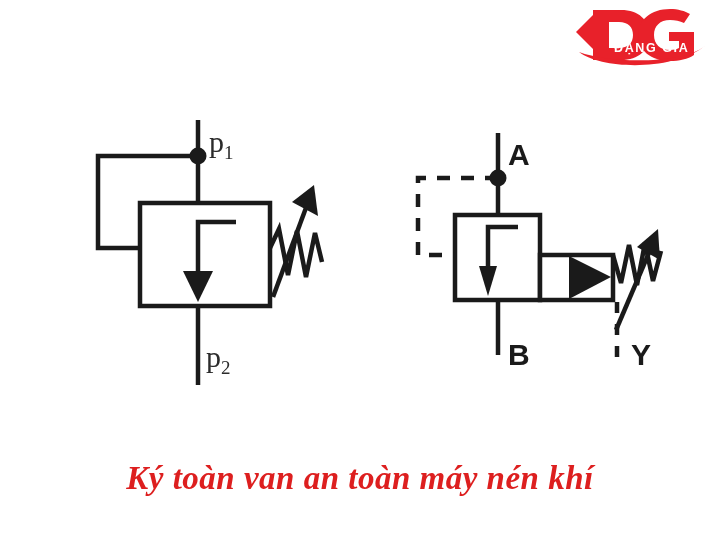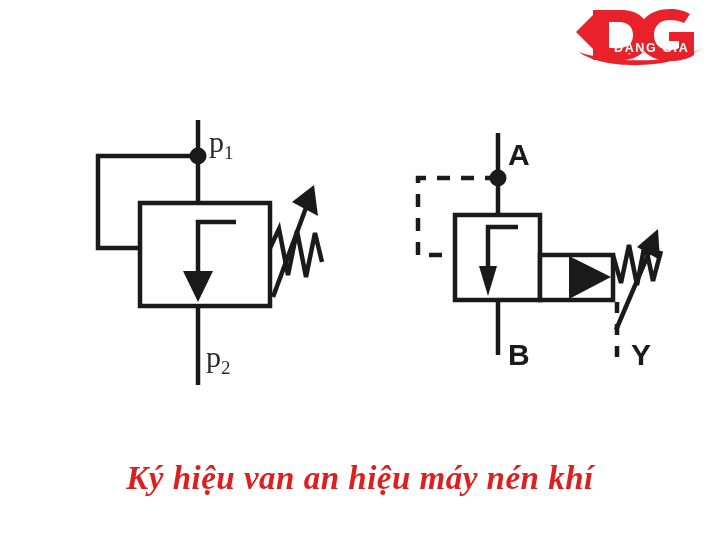--- a/index.html
+++ b/index.html
@@ -145,15 +145,15 @@
     </g>
 
     <g fill="#1a1a1a">
       <text class="svg-text-sans" x="508" y="165" font-size="30" font-weight="bold">A</text>
       <text class="svg-text-sans" x="508" y="365" font-size="30" font-weight="bold">B</text>
       <text class="svg-text-sans" x="631" y="365" font-size="30" font-weight="bold">Y</text>
     </g>
 
   </svg>
 
-  <div id="caption">Ký hiệu van an hiệu máy nén khí</div>
+  <div id="caption">Ký toàn van an toàn máy nén khí</div>
 
 </div>
 
 </body></html>

